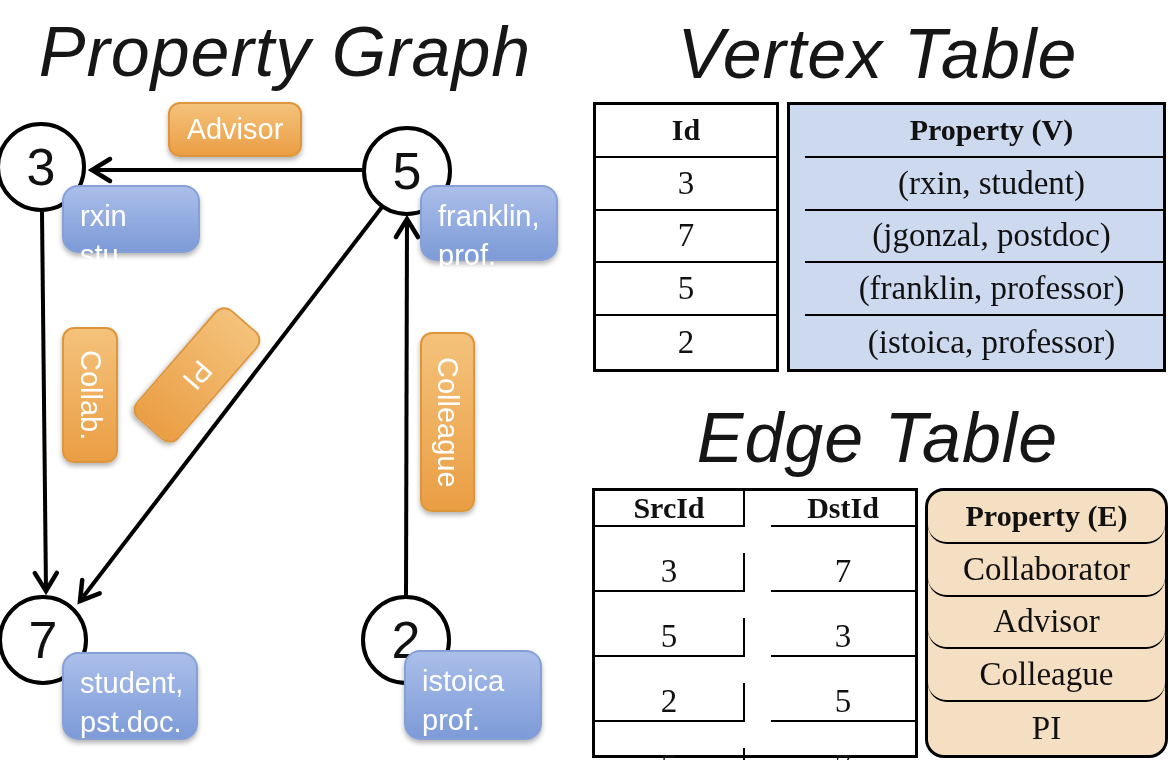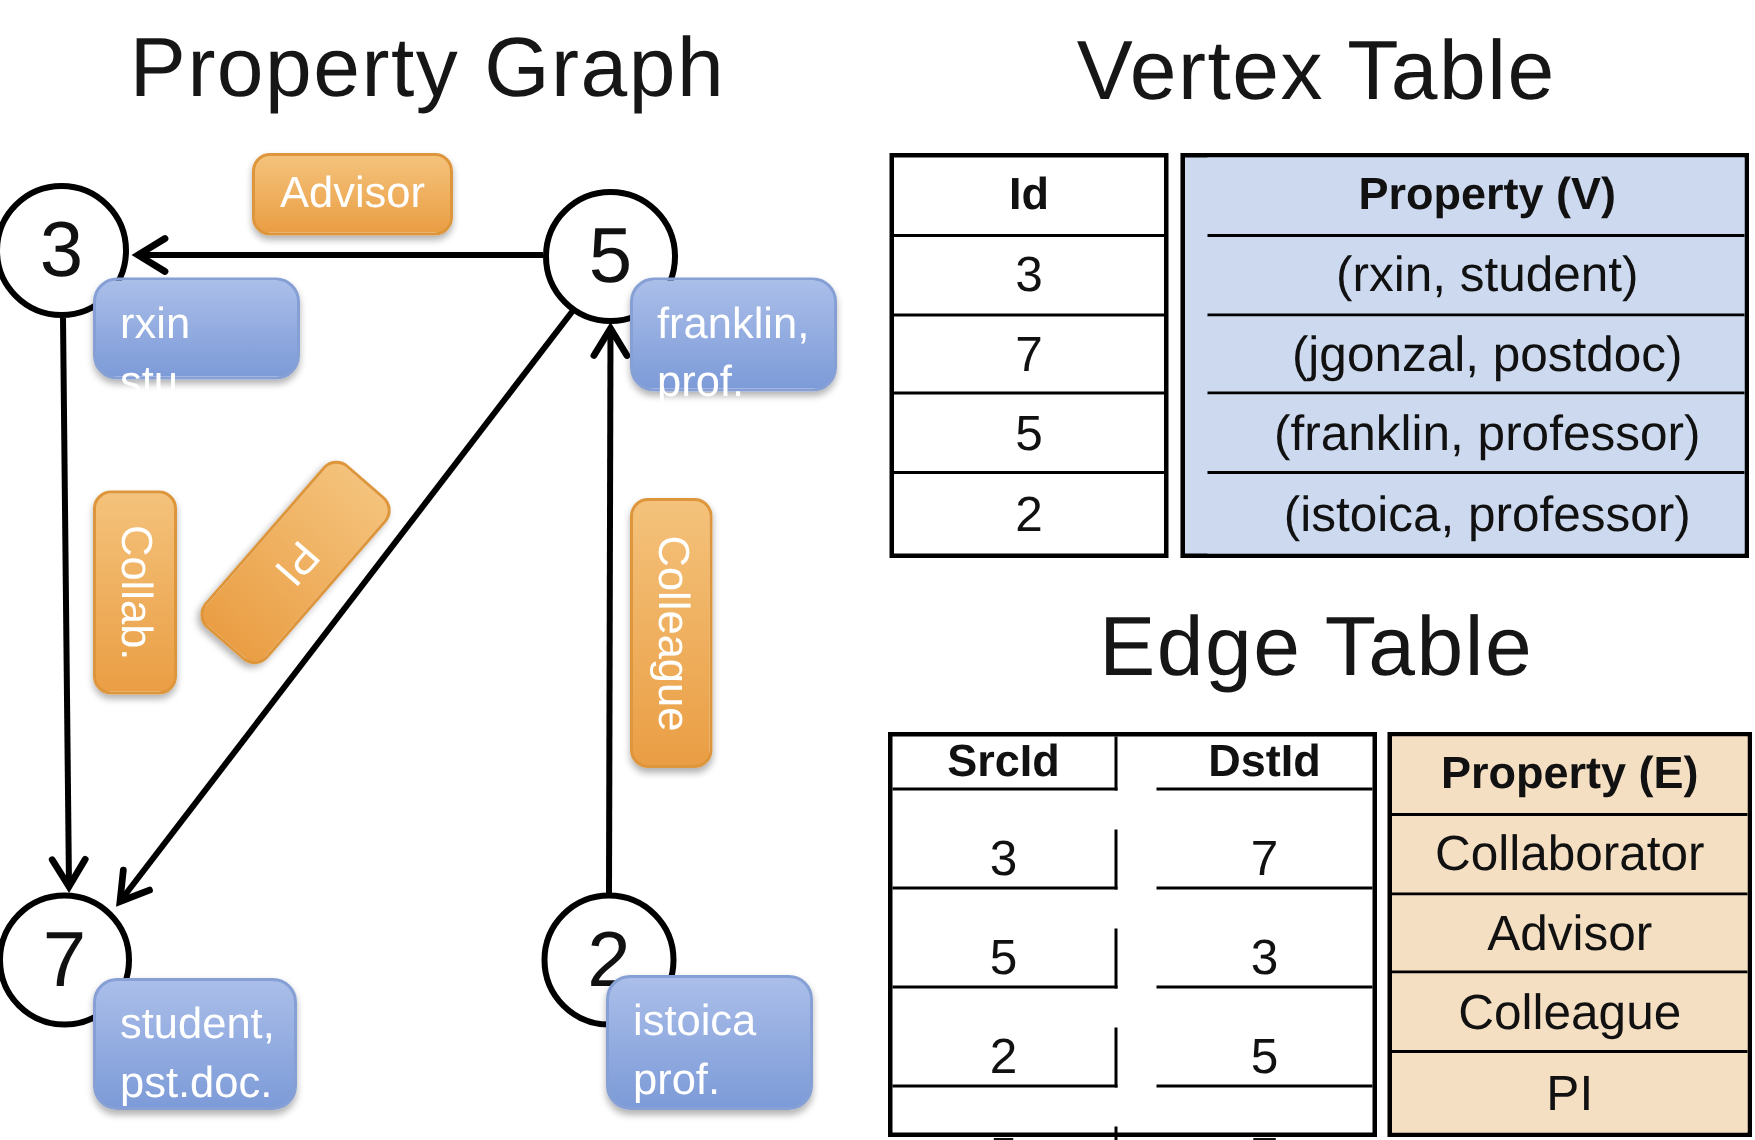--- a/index.html
+++ b/index.html
@@ -1,22 +1,22 @@
 <!DOCTYPE html>
 <html><head>
 <meta charset="utf-8">
 <style>
   html,body{margin:0;padding:0;background:#ffffff;}
   #stage{
     position:relative;width:1170px;height:760px;overflow:hidden;
     font-family:"Liberation Sans", sans-serif;color:#111;background:#fff;
   }
   .title{
-    position:absolute;text-align:center;font-size:56px;font-weight:300;
-    color:#161616;letter-spacing:1px;white-space:nowrap;
+    position:absolute;text-align:center;font-size:70px;font-weight:300;
+    color:#161616;letter-spacing:1px;white-space:nowrap;font-style:italic;
   }
   
   #graph-svg{position:absolute;left:0;top:0;width:585px;height:760px;}
   .vcircle{
     position:absolute;width:90px;height:90px;border:4px solid #000;border-radius:50%;
     background:#fff;display:flex;align-items:center;justify-content:center;
     font-size:52px;font-weight:300;color:#111;box-sizing:border-box;
   }
   .nodebox{
     position:absolute;border-radius:16px;color:#fff;
@@ -34,26 +34,26 @@
     font-size:29px;box-sizing:border-box;
   }
   .edgebox.vert span{writing-mode:vertical-rl;}
   
   .tcol{
     position:absolute;border:3px solid #000;box-sizing:border-box;
     display:grid;background:#fff;
   }
   .tcell{
     display:flex;align-items:center;justify-content:center;
-    font-size:33px;color:#111;border-bottom:2px solid #000;box-sizing:border-box;
+    font-size:33px;color:#111;border-bottom:2px solid #000;box-sizing:border-box;font-family:Liberation Serif, serif;
   }
   .tcell:last-child,.tcell.nb{border-bottom:none;}
   .tcell.hdr{font-weight:bold;font-size:30px;}
   .bluefill{background:#cdd9ef;padding-left:15px;}
-  .tanfill{background:#f5dfc3;}
+  .tanfill{background:#f5dfc3;border-radius:19px;}
   .twocol{grid-template-columns:150px 1fr;}
   .twocol .tcell.vr{border-right:2px solid #000;}
 </style>
 </head>
 <body>
 
 <div id="stage">
 
   <div class="title" style="left:0;top:12px;width:570px;">Property Graph</div>
   <div class="title" style="left:585px;top:14px;width:585px;">Vertex Table</div>

